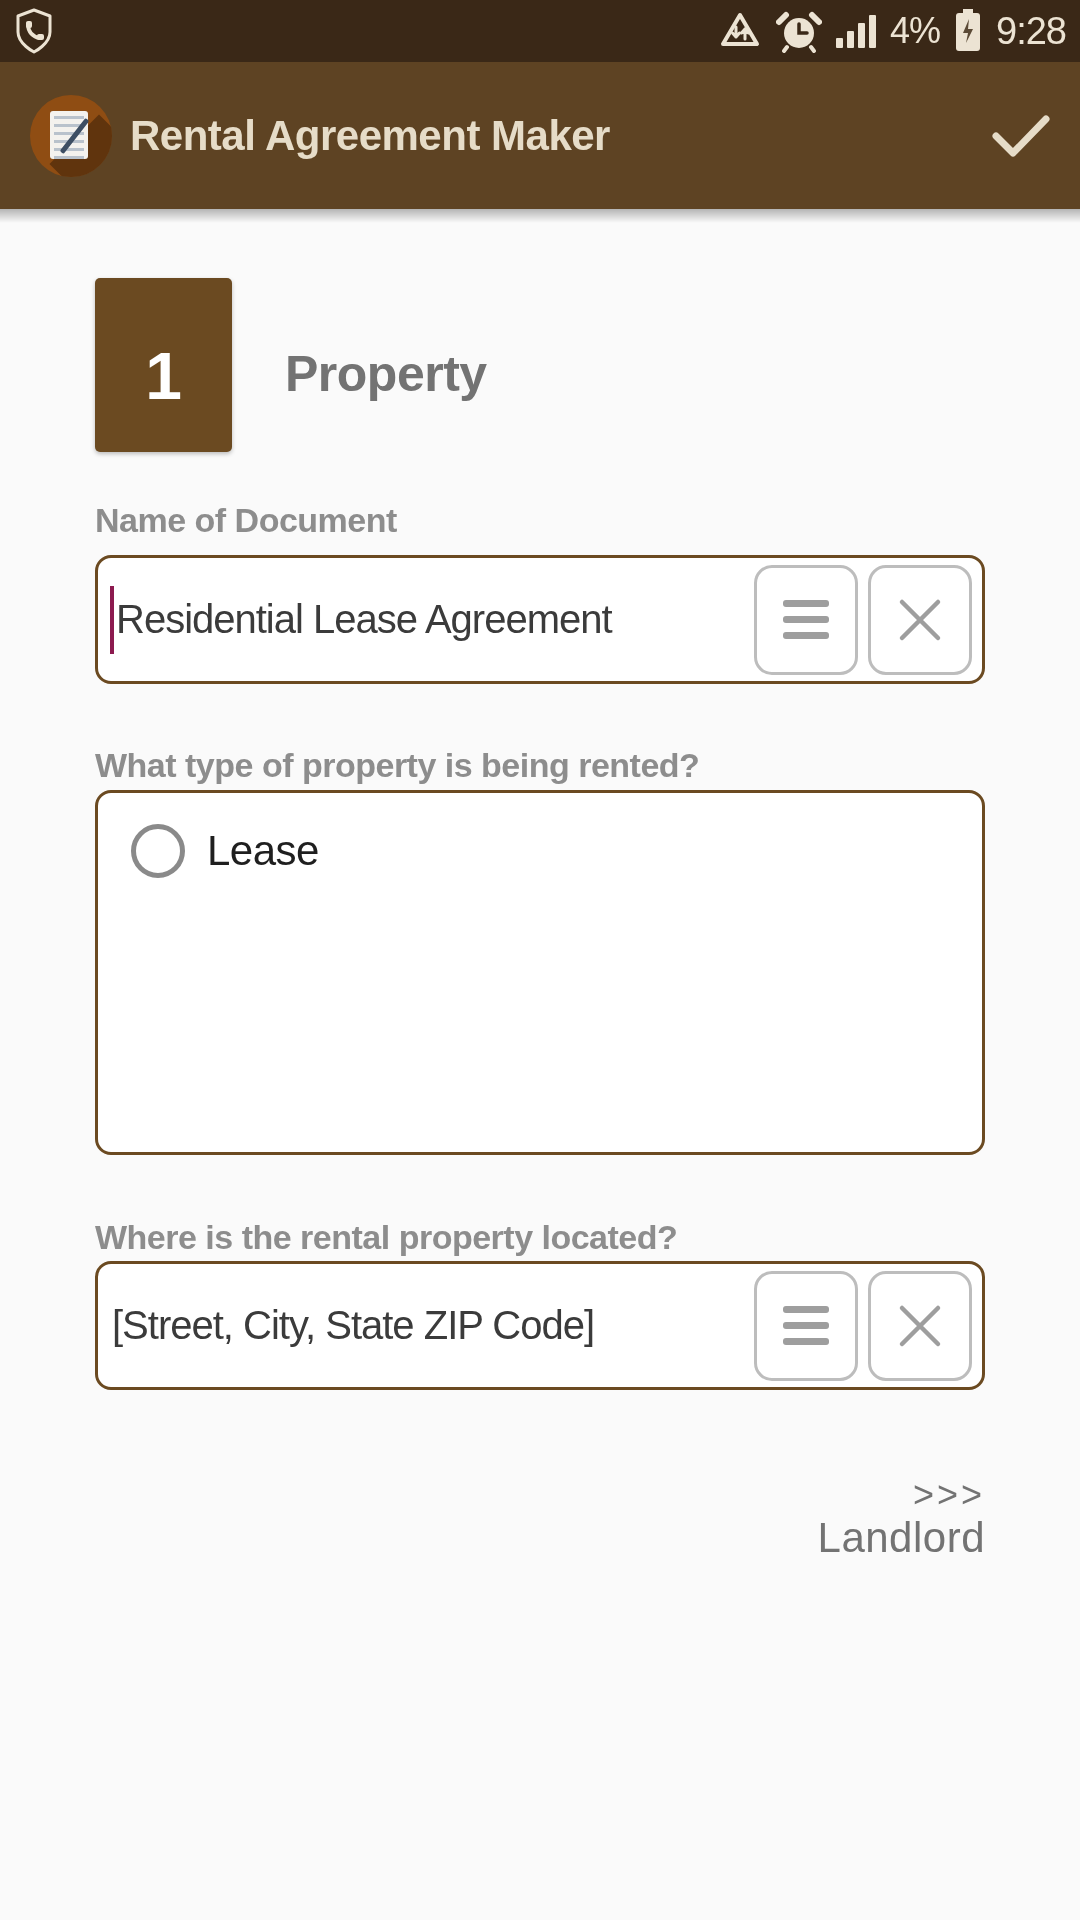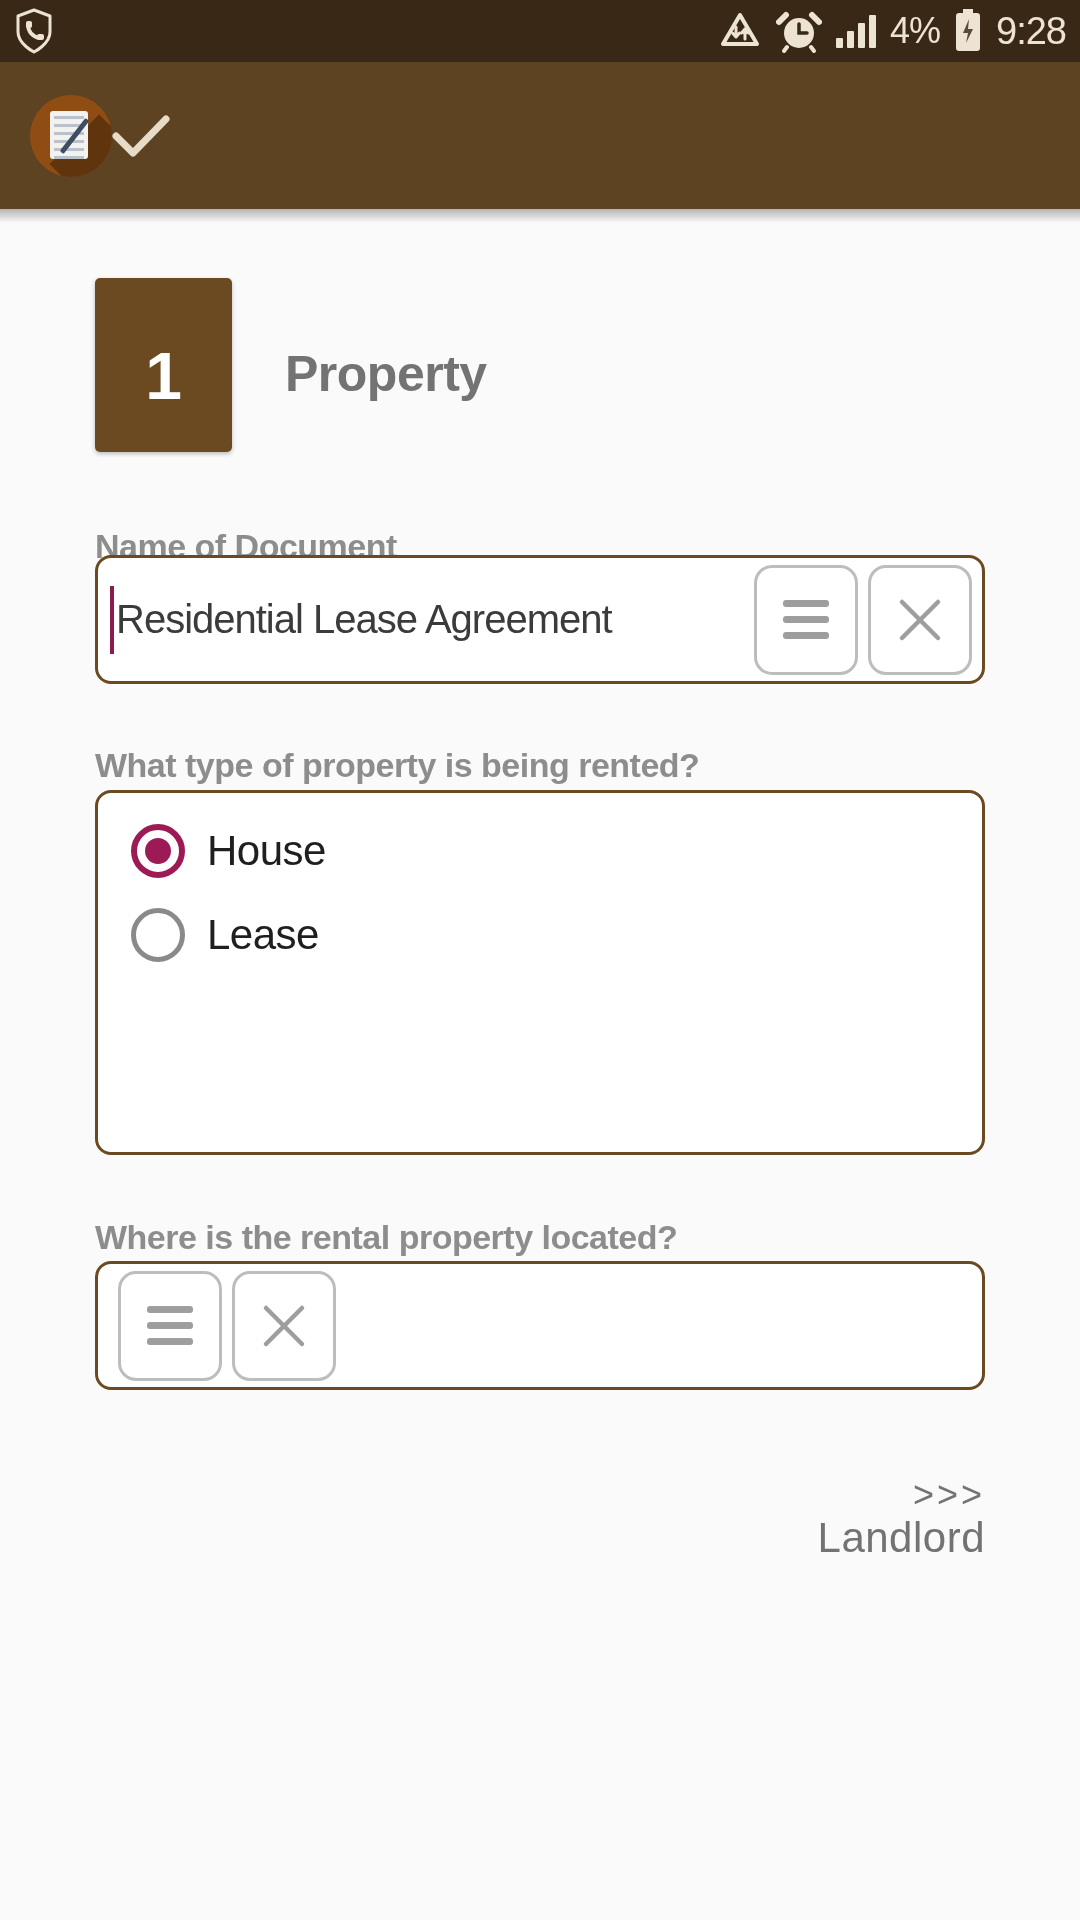--- a/index.html
+++ b/index.html
@@ -174,36 +174,37 @@
       <div class="doc">
           <i></i>
           <i></i>
           <i></i>
           <i></i>
           <i></i>
           <i></i>
         </div>
       <div class="pen"></div>
     </div>
+    <div class="app-title">Rental Agreement Maker</div>
     <span style="cursor:pointer;">
       <svg width="58" height="44" viewBox="0 0 58 44">
         <path d="M4 22 L21 39 L54 5" fill="none" stroke="#e6dcc8" stroke-width="7" stroke-linecap="round" stroke-linejoin="round"></path>
       </svg>
     </span>
   </div>
   <div class="app-bar-shadow"></div>
 
   <div class="content">
 
     <div class="step-square">
       <span class="step-number">1</span>
     </div>
     <div class="step-title">Property</div>
 
-    <div class="field-label" style="top:304px">Name of Document</div>
+    <div class="field-label" style="top:278px">Name of Document</div>
     <div class="field-box" style="top:332px">
       <span class="text-cursor"></span>
       <input class="field-input" type="text" value="Residential Lease Agreement" style="">
       <div class="sq-btn">
         <span class="hamburger">
             <i></i>
             <i></i>
             <i></i>
           </span>
       </div>
@@ -211,36 +212,31 @@
         <span>
           <svg width="52" height="52" viewBox="0 0 52 52">
             <path d="M8 8 L44 44 M44 8 L8 44" stroke="#9e9e9e" stroke-width="4.5" stroke-linecap="round"></path>
           </svg>
         </span>
       </div>
     </div>
 
     <div class="field-label" style="top:523px">What type of property is being rented?</div>
     <div class="radio-box">
-      <div class="radio-row selected">
-        <span class="radio-ring">
-            <span class="radio-dot"></span>
-          </span>
-        <span class="radio-label">House</span>
-      </div>
       <div class="radio-row">
         <span class="radio-ring">
             <span class="radio-dot"></span>
           </span>
         <span class="radio-label">Lease</span>
       </div>
     </div>
 
     <div class="field-label" style="top:995px">Where is the rental property located?</div>
     <div class="field-box" style="top:1038px">
+      <input class="field-input" type="text" style="padding-left: 4px;" value="[Street, City, State ZIP Code]">
       <div class="sq-btn">
         <span class="hamburger">
             <i></i>
             <i></i>
             <i></i>
           </span>
       </div>
       <div class="sq-btn">
         <span>
           <svg width="52" height="52" viewBox="0 0 52 52">

